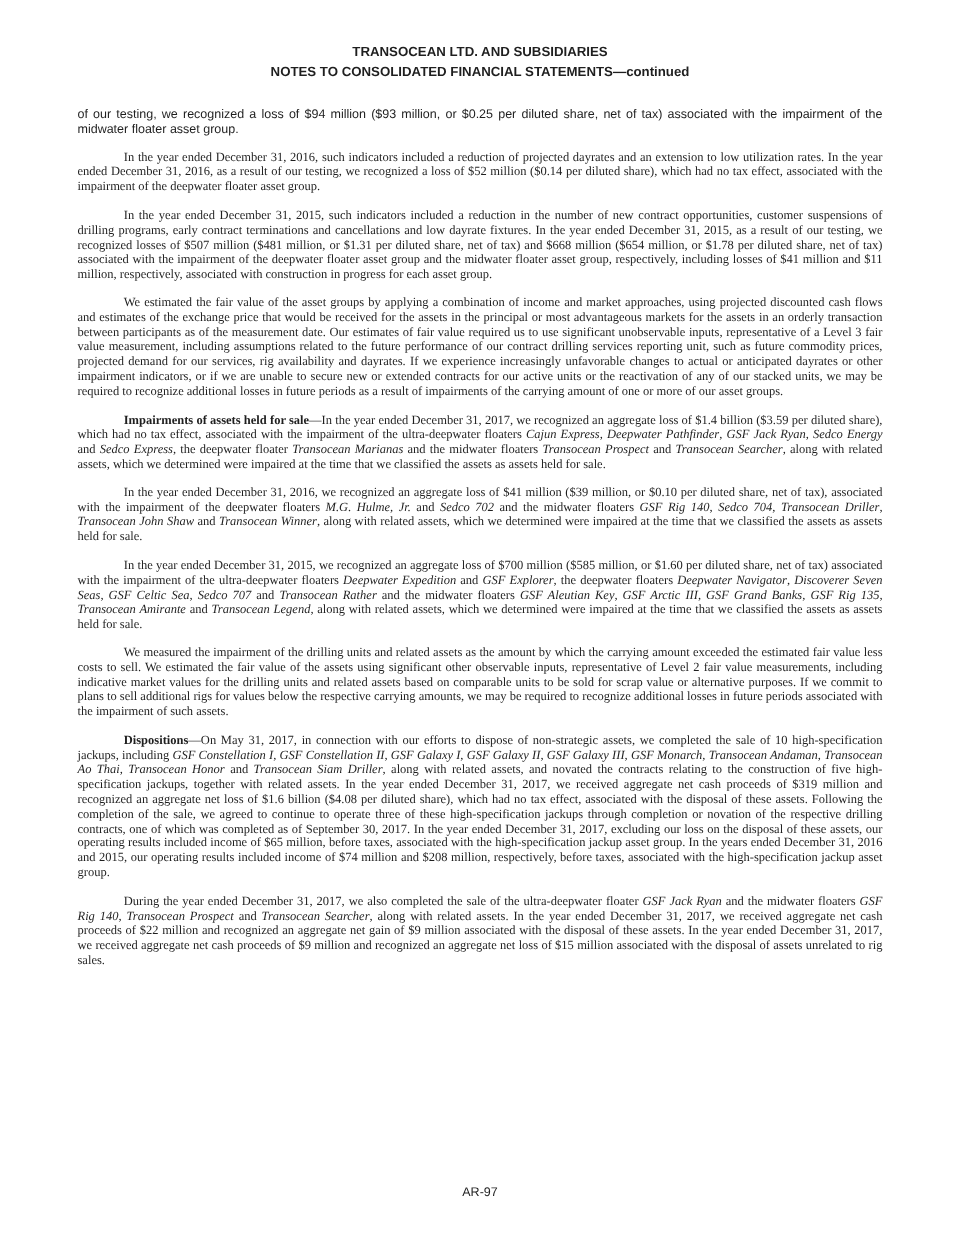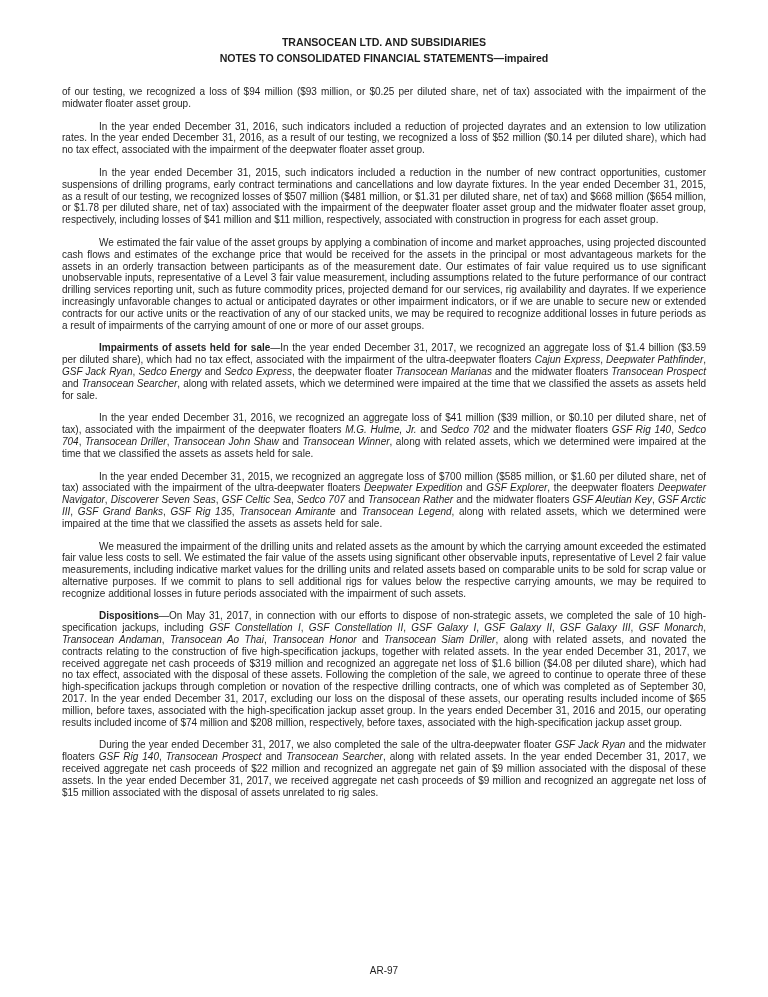--- a/index.html
+++ b/index.html
@@ -5,21 +5,21 @@
   html, body {
     margin: 0;
     padding: 0;
     background: #ffffff;
   }
   .page {
     width: 768px;
     height: 997px;
     box-sizing: border-box;
     margin: 0 auto;
-    padding: 34px 62px 16px 62px;
+    padding: 34px 62px 32px 62px;
     background: #ffffff;
     font-family: "Liberation Sans", sans-serif;
     color: #1f1f1f;
     display: flex;
     flex-direction: column;
   }
   .doc-header {
     text-align: center;
     font-weight: bold;
     font-size: 10.6px;
@@ -30,40 +30,41 @@
     flex: 0 0 auto;
   }
   .para {
     margin: 5px 0 11px 0;
     font-size: 10px;
     line-height: 11.8px;
     text-align: justify;
   }
   .para.indent {
     text-indent: 37px;
+    font-family: Liberation Serif, serif;
   }
   .run-normal { font-style: normal; font-weight: normal; }
   .run-bold   { font-weight: bold; }
   .run-italic { font-style: italic; }
   .doc-footer {
     margin-top: auto;
     text-align: center;
     font-size: 10px;
     line-height: 12px;
     padding-bottom: 4px;
   }
 </style>
 </head>
 <body>
 
 <div class="page">
 
   <div class="doc-header">
     <div>TRANSOCEAN LTD. AND SUBSIDIARIES</div>
-    <div>NOTES TO CONSOLIDATED FINANCIAL STATEMENTS—impaired</div>
+    <div>NOTES TO CONSOLIDATED FINANCIAL STATEMENTS—continued</div>
   </div>
 
   <div class="doc-body">
       <p class="para"><span class="run-normal">of our testing, we recognized a loss of $94 million ($93 million, or $0.25 per diluted share, net of tax) associated with the impairment of the midwater floater asset group.</span></p>
       <p class="para indent"><span class="run-normal">In the year ended December 31, 2016, such indicators included a reduction of projected dayrates and an extension to low utilization rates. In the year ended December 31, 2016, as a result of our testing, we recognized a loss of $52 million ($0.14 per diluted share), which had no tax effect, associated with the impairment of the deepwater floater asset group.</span></p>
       <p class="para indent"><span class="run-normal">In the year ended December 31, 2015, such indicators included a reduction in the number of new contract opportunities, customer suspensions of drilling programs, early contract terminations and cancellations and low dayrate fixtures. In the year ended December 31, 2015, as a result of our testing, we recognized losses of $507 million ($481 million, or $1.31 per diluted share, net of tax) and $668 million ($654 million, or $1.78 per diluted share, net of tax) associated with the impairment of the deepwater floater asset group and the midwater floater asset group, respectively, including losses of $41 million and $11 million, respectively, associated with construction in progress for each asset group.</span></p>
       <p class="para indent"><span class="run-normal">We estimated the fair value of the asset groups by applying a combination of income and market approaches, using projected discounted cash flows and estimates of the exchange price that would be received for the assets in the principal or most advantageous markets for the assets in an orderly transaction between participants as of the measurement date. Our estimates of fair value required us to use significant unobservable inputs, representative of a Level 3 fair value measurement, including assumptions related to the future performance of our contract drilling services reporting unit, such as future commodity prices, projected demand for our services, rig availability and dayrates. If we experience increasingly unfavorable changes to actual or anticipated dayrates or other impairment indicators, or if we are unable to secure new or extended contracts for our active units or the reactivation of any of our stacked units, we may be required to recognize additional losses in future periods as a result of impairments of the carrying amount of one or more of our asset groups.</span></p>
       <p class="para indent"><span class="run-bold">Impairments of assets held for sale</span><span class="run-normal">—In the year ended December 31, 2017, we recognized an aggregate loss of $1.4 billion ($3.59 per diluted share), which had no tax effect, associated with the impairment of the ultra-deepwater floaters </span><span class="run-italic">Cajun Express</span><span class="run-normal">, </span><span class="run-italic">Deepwater Pathfinder</span><span class="run-normal">, </span><span class="run-italic">GSF Jack Ryan</span><span class="run-normal">, </span><span class="run-italic">Sedco Energy</span><span class="run-normal"> and </span><span class="run-italic">Sedco Express</span><span class="run-normal">, the deepwater floater </span><span class="run-italic">Transocean Marianas</span><span class="run-normal"> and the midwater floaters </span><span class="run-italic">Transocean Prospect</span><span class="run-normal"> and </span><span class="run-italic">Transocean Searcher</span><span class="run-normal">, along with related assets, which we determined were impaired at the time that we classified the assets as assets held for sale.</span></p>
       <p class="para indent"><span class="run-normal">In the year ended December 31, 2016, we recognized an aggregate loss of $41 million ($39 million, or $0.10 per diluted share, net of tax), associated with the impairment of the deepwater floaters </span><span class="run-italic">M.G. Hulme, Jr.</span><span class="run-normal"> and </span><span class="run-italic">Sedco 702</span><span class="run-normal"> and the midwater floaters </span><span class="run-italic">GSF Rig 140</span><span class="run-normal">, </span><span class="run-italic">Sedco 704</span><span class="run-normal">, </span><span class="run-italic">Transocean Driller</span><span class="run-normal">, </span><span class="run-italic">Transocean John Shaw</span><span class="run-normal"> and </span><span class="run-italic">Transocean Winner</span><span class="run-normal">, along with related assets, which we determined were impaired at the time that we classified the assets as assets held for sale.</span></p>
       <p class="para indent"><span class="run-normal">In the year ended December 31, 2015, we recognized an aggregate loss of $700 million ($585 million, or $1.60 per diluted share, net of tax) associated with the impairment of the ultra-deepwater floaters </span><span class="run-italic">Deepwater Expedition</span><span class="run-normal"> and </span><span class="run-italic">GSF Explorer</span><span class="run-normal">, the deepwater floaters </span><span class="run-italic">Deepwater Navigator</span><span class="run-normal">, </span><span class="run-italic">Discoverer Seven Seas</span><span class="run-normal">, </span><span class="run-italic">GSF Celtic Sea</span><span class="run-normal">, </span><span class="run-italic">Sedco 707</span><span class="run-normal"> and </span><span class="run-italic">Transocean Rather</span><span class="run-normal"> and the midwater floaters </span><span class="run-italic">GSF Aleutian Key</span><span class="run-normal">, </span><span class="run-italic">GSF Arctic III</span><span class="run-normal">, </span><span class="run-italic">GSF Grand Banks</span><span class="run-normal">, </span><span class="run-italic">GSF Rig 135</span><span class="run-normal">, </span><span class="run-italic">Transocean Amirante</span><span class="run-normal"> and </span><span class="run-italic">Transocean Legend</span><span class="run-normal">, along with related assets, which we determined were impaired at the time that we classified the assets as assets held for sale.</span></p>

